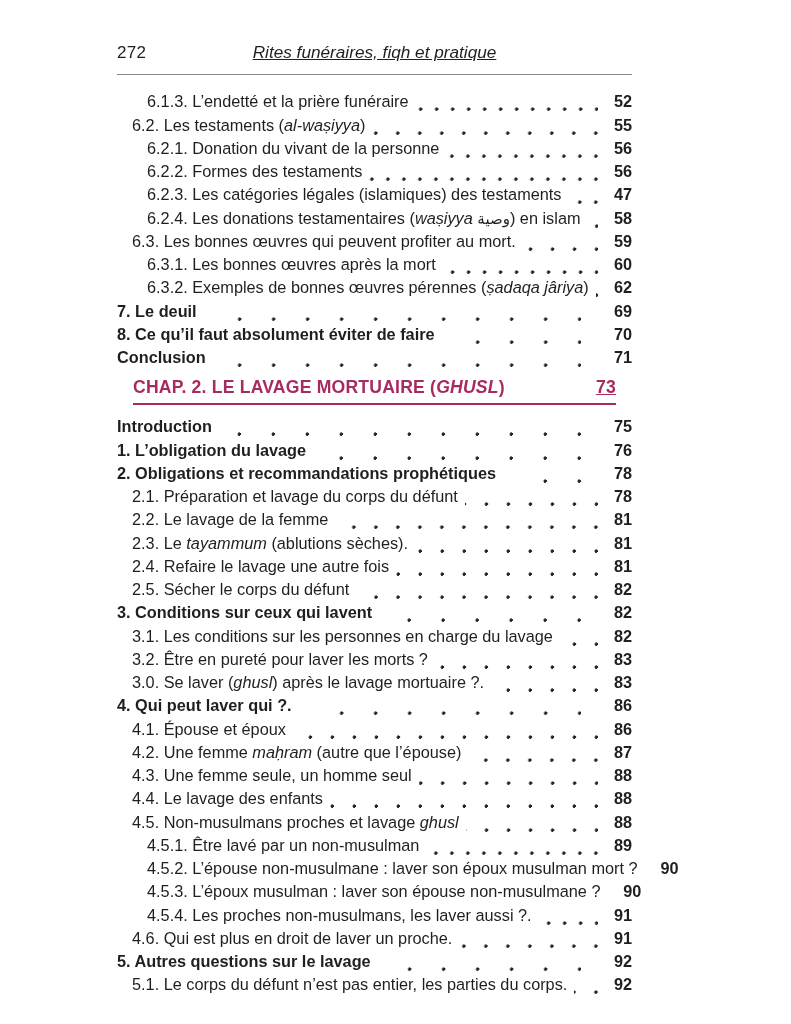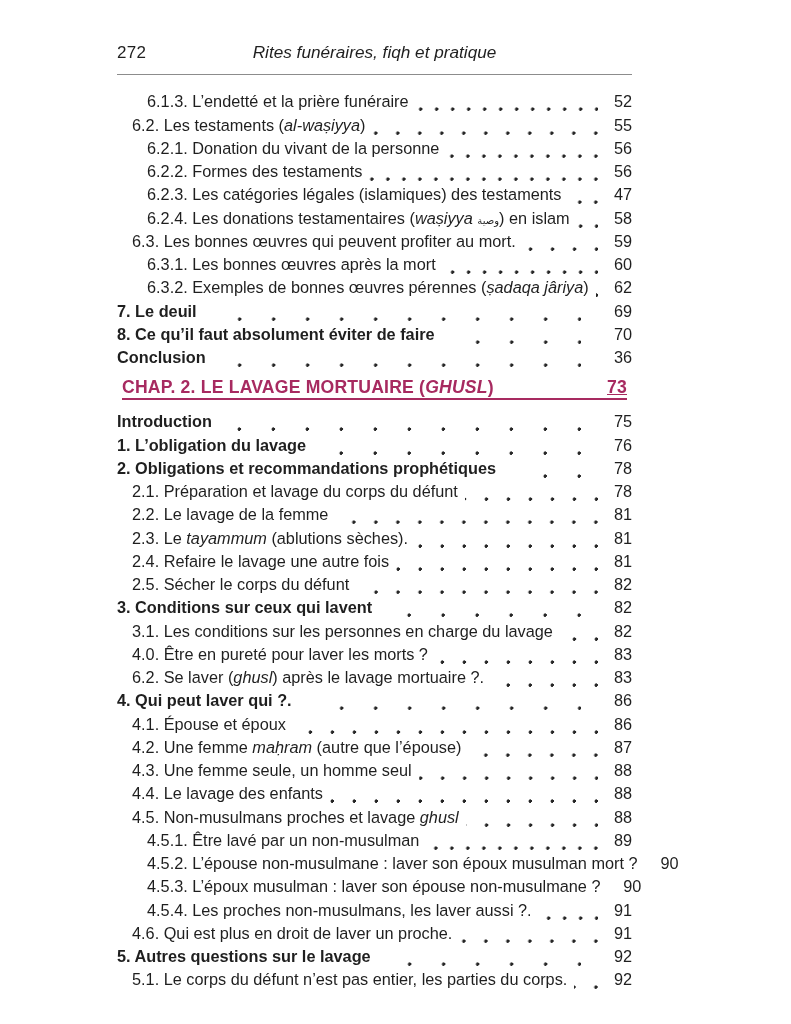--- a/index.html
+++ b/index.html
@@ -6,43 +6,43 @@
   html,body { margin:0; padding:0; background:#ffffff; }
   body {
     width:791px; height:1024px; overflow:hidden;
     font-family:"Liberation Sans","DejaVu Sans",sans-serif;
     color:var(--text);
   }
   .page { box-sizing:border-box; width:733px; height:1024px; padding:42px 101px 0 117px; }
 
   .pagehead { display:flex; align-items:baseline; font-size:17px; }
   .pagehead .pg  { width:110px; letter-spacing:.3px; }
-  .pagehead .run { flex:1; text-align:center; font-style:italic; font-size:17.2px; }
+  .pagehead .run { flex:1; text-align:center; font-style:italic; font-size:17.2px;text-decoration:underline; }
   .pagehead .sp  { width:110px; }
   .header-rule { border:none; border-top:1.6px solid var(--rule); margin:11px 0 0 0; }
 
   .toc { margin-top:13px; }
   .row { display:flex; align-items:flex-end; height:23.25px; font-size:16.3px; white-space:nowrap; }
   .row.b  { font-weight:bold;gap:17px; }
   .row.l2 { padding-left:15px; }
   .row.l3 { padding-left:30px; }
   .it { font-style:italic; }
-  .ar { font-style:normal; font-size:10px; }
-  .pagenum { min-width:32px; text-align:right; font-weight:400; }
+  .ar { font-style:normal; font-size:15px; }
+  .pagenum { min-width:32px; text-align:right; font-weight:700; }
   .leader {
     flex:1 1 auto; height:5px; margin:0 2px 0 7px; min-width:0;
     background-image:radial-gradient(circle at 2.2px 3.1px, var(--dots) 1.5px, transparent 1.9px);
     background-repeat:repeat-x; background-position:right 4px bottom 0;
   }
   .row.l3 .leader { background-size:16px 5px; }
   .row.l2 .leader { background-size:22px 5px; }
   .row.l1 .leader { background-size:34px 5px; }
 
   .row.chapter {
-    height:auto; margin:10px 5px 8px; 
+    height:auto; margin:10px 16px 8px; padding-bottom:5px;
     border-bottom:2.2px solid var(--accent);
     color:var(--accent); font-weight:bold; font-size:17.6px; letter-spacing:.2px;
   }
   .row.chapter .leader { background:none; }
   .row.chapter .pagenum { font-weight:bold; color:inherit;text-decoration:underline; }
 </style>
 </head>
 <body>
 
 <div class="page">
@@ -104,21 +104,21 @@
         <span class="pagenum">69</span>
       </div>
       <div class="row l1 b">
         <span class="title"><span>8. Ce qu’il faut absolument éviter de faire</span></span>
         <span class="leader"></span>
         <span class="pagenum">70</span>
       </div>
       <div class="row l1 b">
         <span class="title"><span>Conclusion</span></span>
         <span class="leader"></span>
-        <span class="pagenum">36</span>
+        <span class="pagenum">71</span>
       </div>
       <div class="row chapter l1">
         <span class="title"><span>CHAP. 2. LE LAVAGE MORTUAIRE (</span><span class="it">GHUSL</span><span>)</span></span>
         <span class="leader"></span>
         <span class="pagenum">73</span>
       </div>
       <div class="row l1 b">
         <span class="title"><span>Introduction</span></span>
         <span class="leader"></span>
         <span class="pagenum">75</span>
@@ -162,26 +162,26 @@
         <span class="title"><span>3. Conditions sur ceux qui lavent</span></span>
         <span class="leader"></span>
         <span class="pagenum">82</span>
       </div>
       <div class="row l2">
         <span class="title"><span>3.1. Les conditions sur les personnes en charge du lavage</span></span>
         <span class="leader"></span>
         <span class="pagenum">82</span>
       </div>
       <div class="row l2">
-        <span class="title"><span>4.0. Être en pureté pour laver les morts ?</span></span>
+        <span class="title"><span>3.2. Être en pureté pour laver les morts ?</span></span>
         <span class="leader"></span>
         <span class="pagenum">83</span>
       </div>
       <div class="row l2">
-        <span class="title"><span>6.2. Se laver (</span><span class="it">ghusl</span><span>) après le lavage mortuaire ?.</span></span>
+        <span class="title"><span>3.0. Se laver (</span><span class="it">ghusl</span><span>) après le lavage mortuaire ?.</span></span>
         <span class="leader"></span>
         <span class="pagenum">83</span>
       </div>
       <div class="row l1 b">
         <span class="title"><span>4. Qui peut laver qui ?.</span></span>
         <span class="leader"></span>
         <span class="pagenum">86</span>
       </div>
       <div class="row l2">
         <span class="title"><span>4.1. Épouse et époux</span></span>

